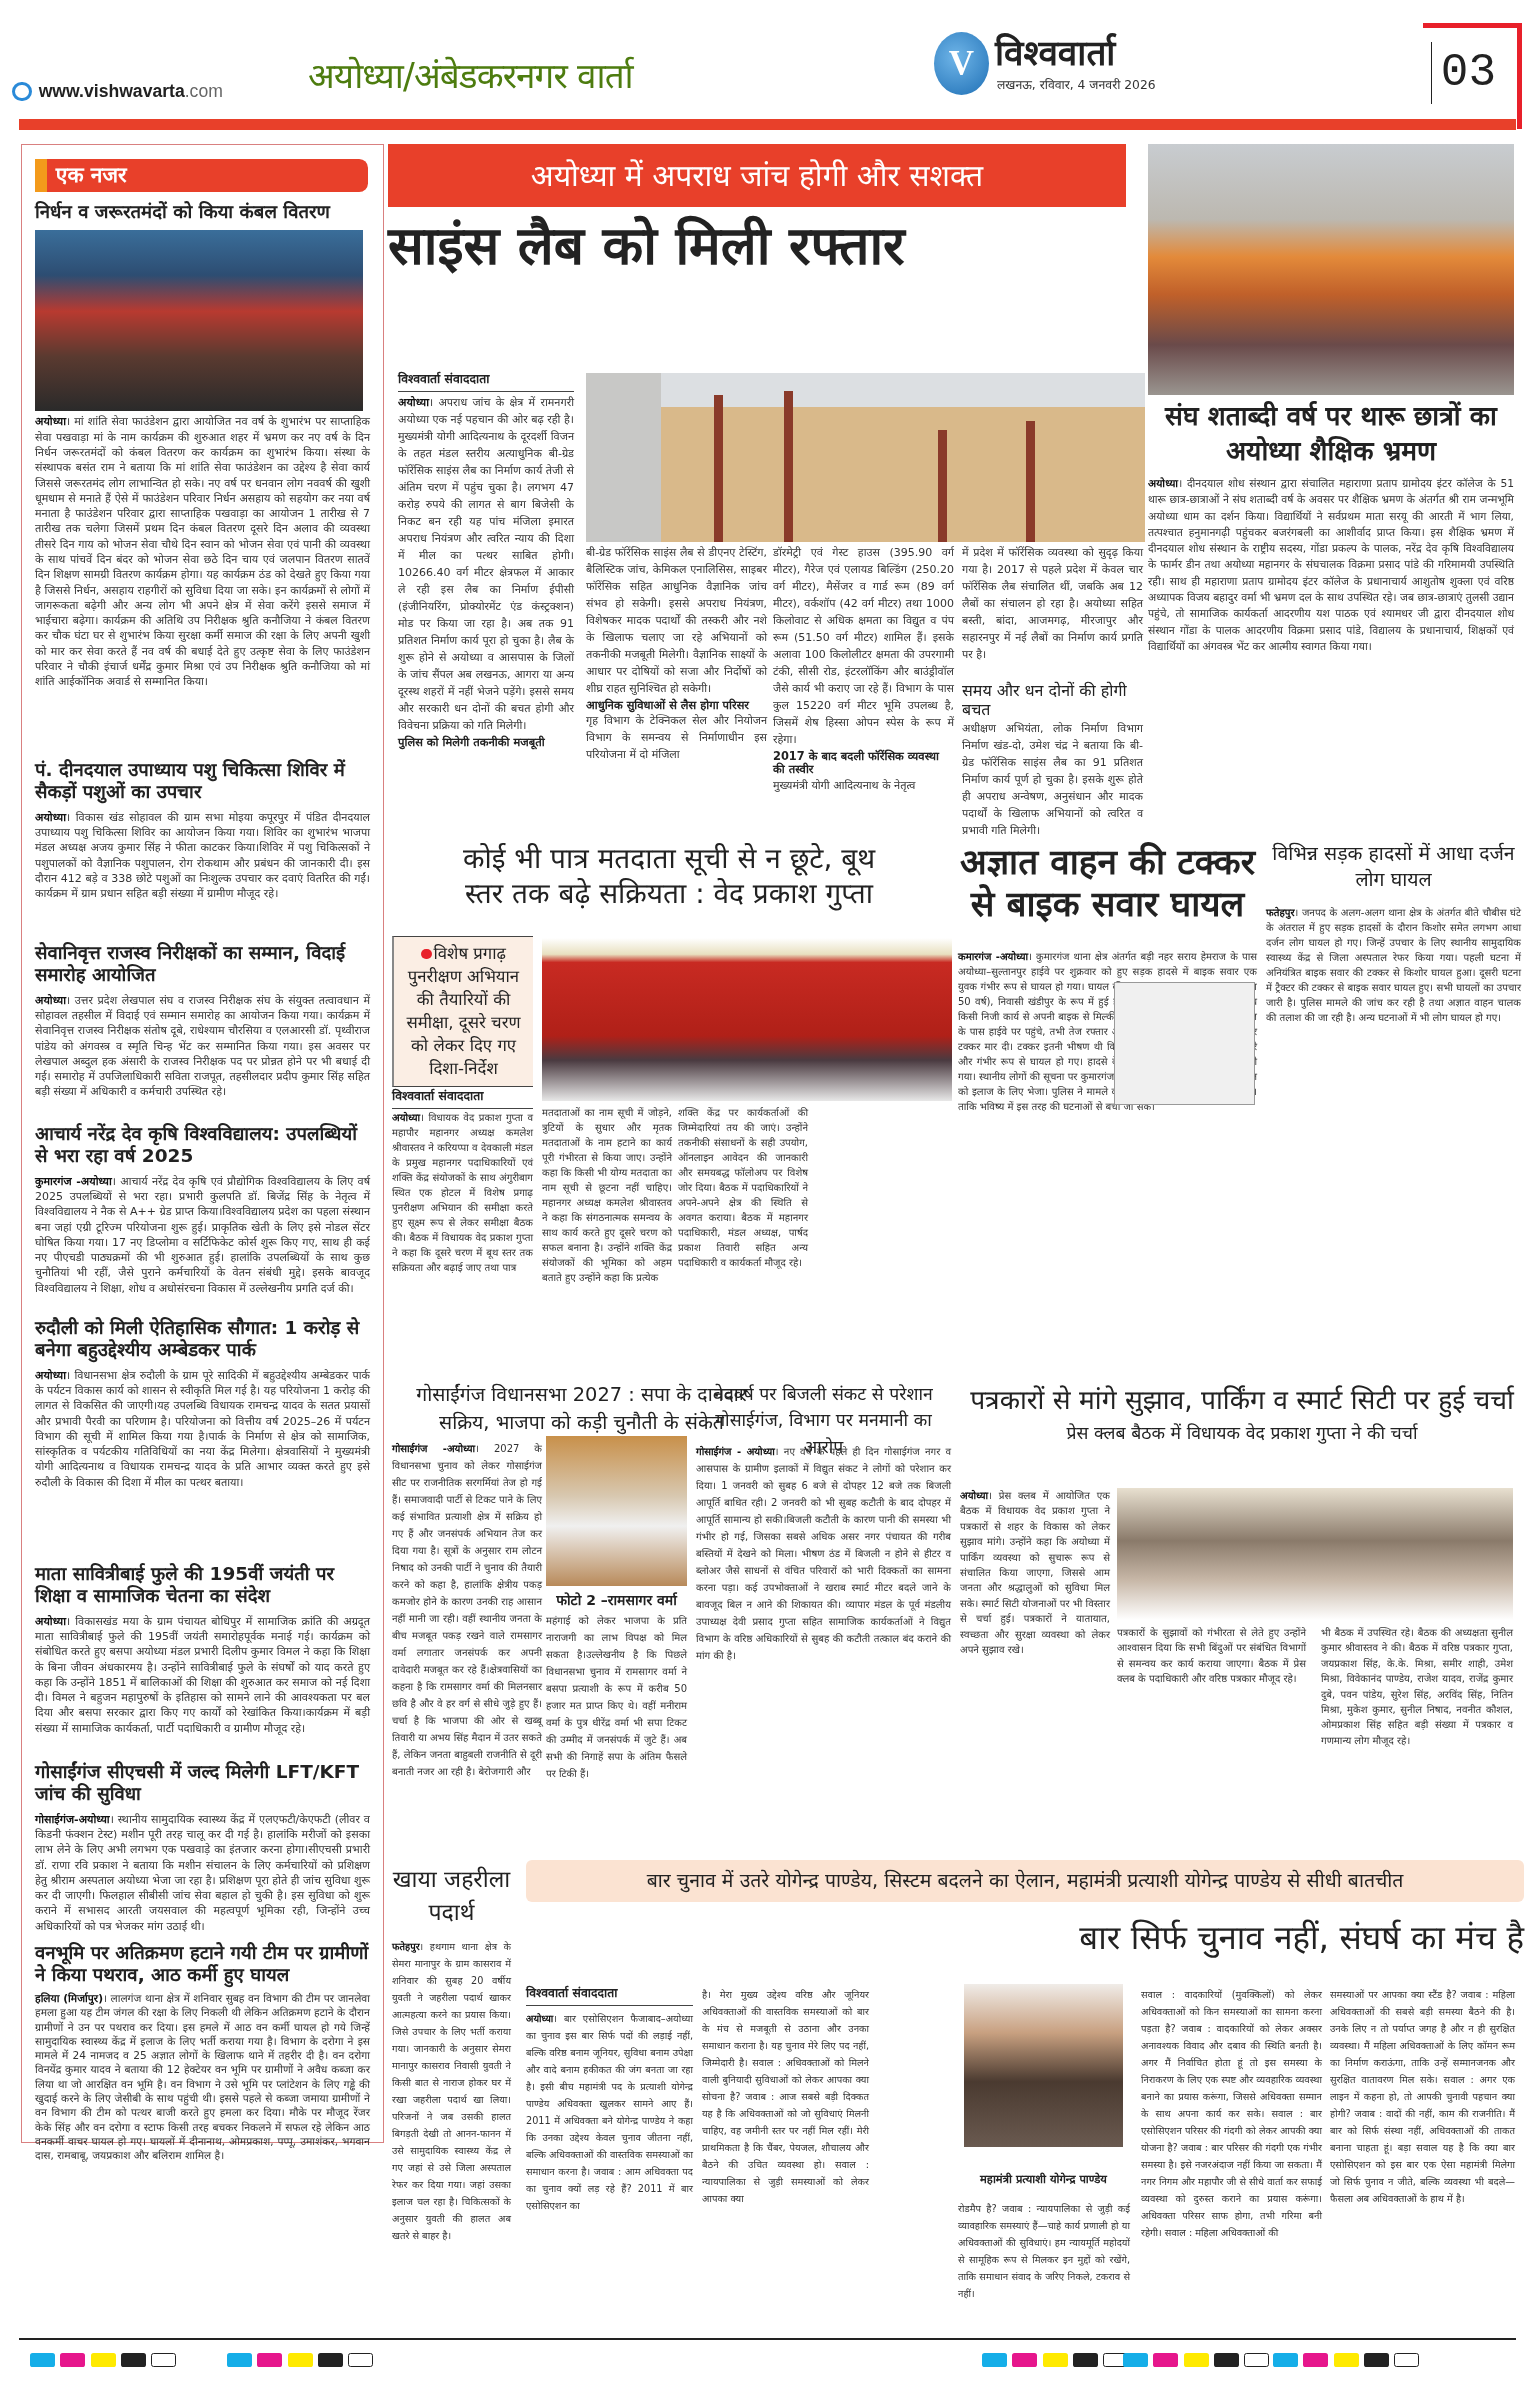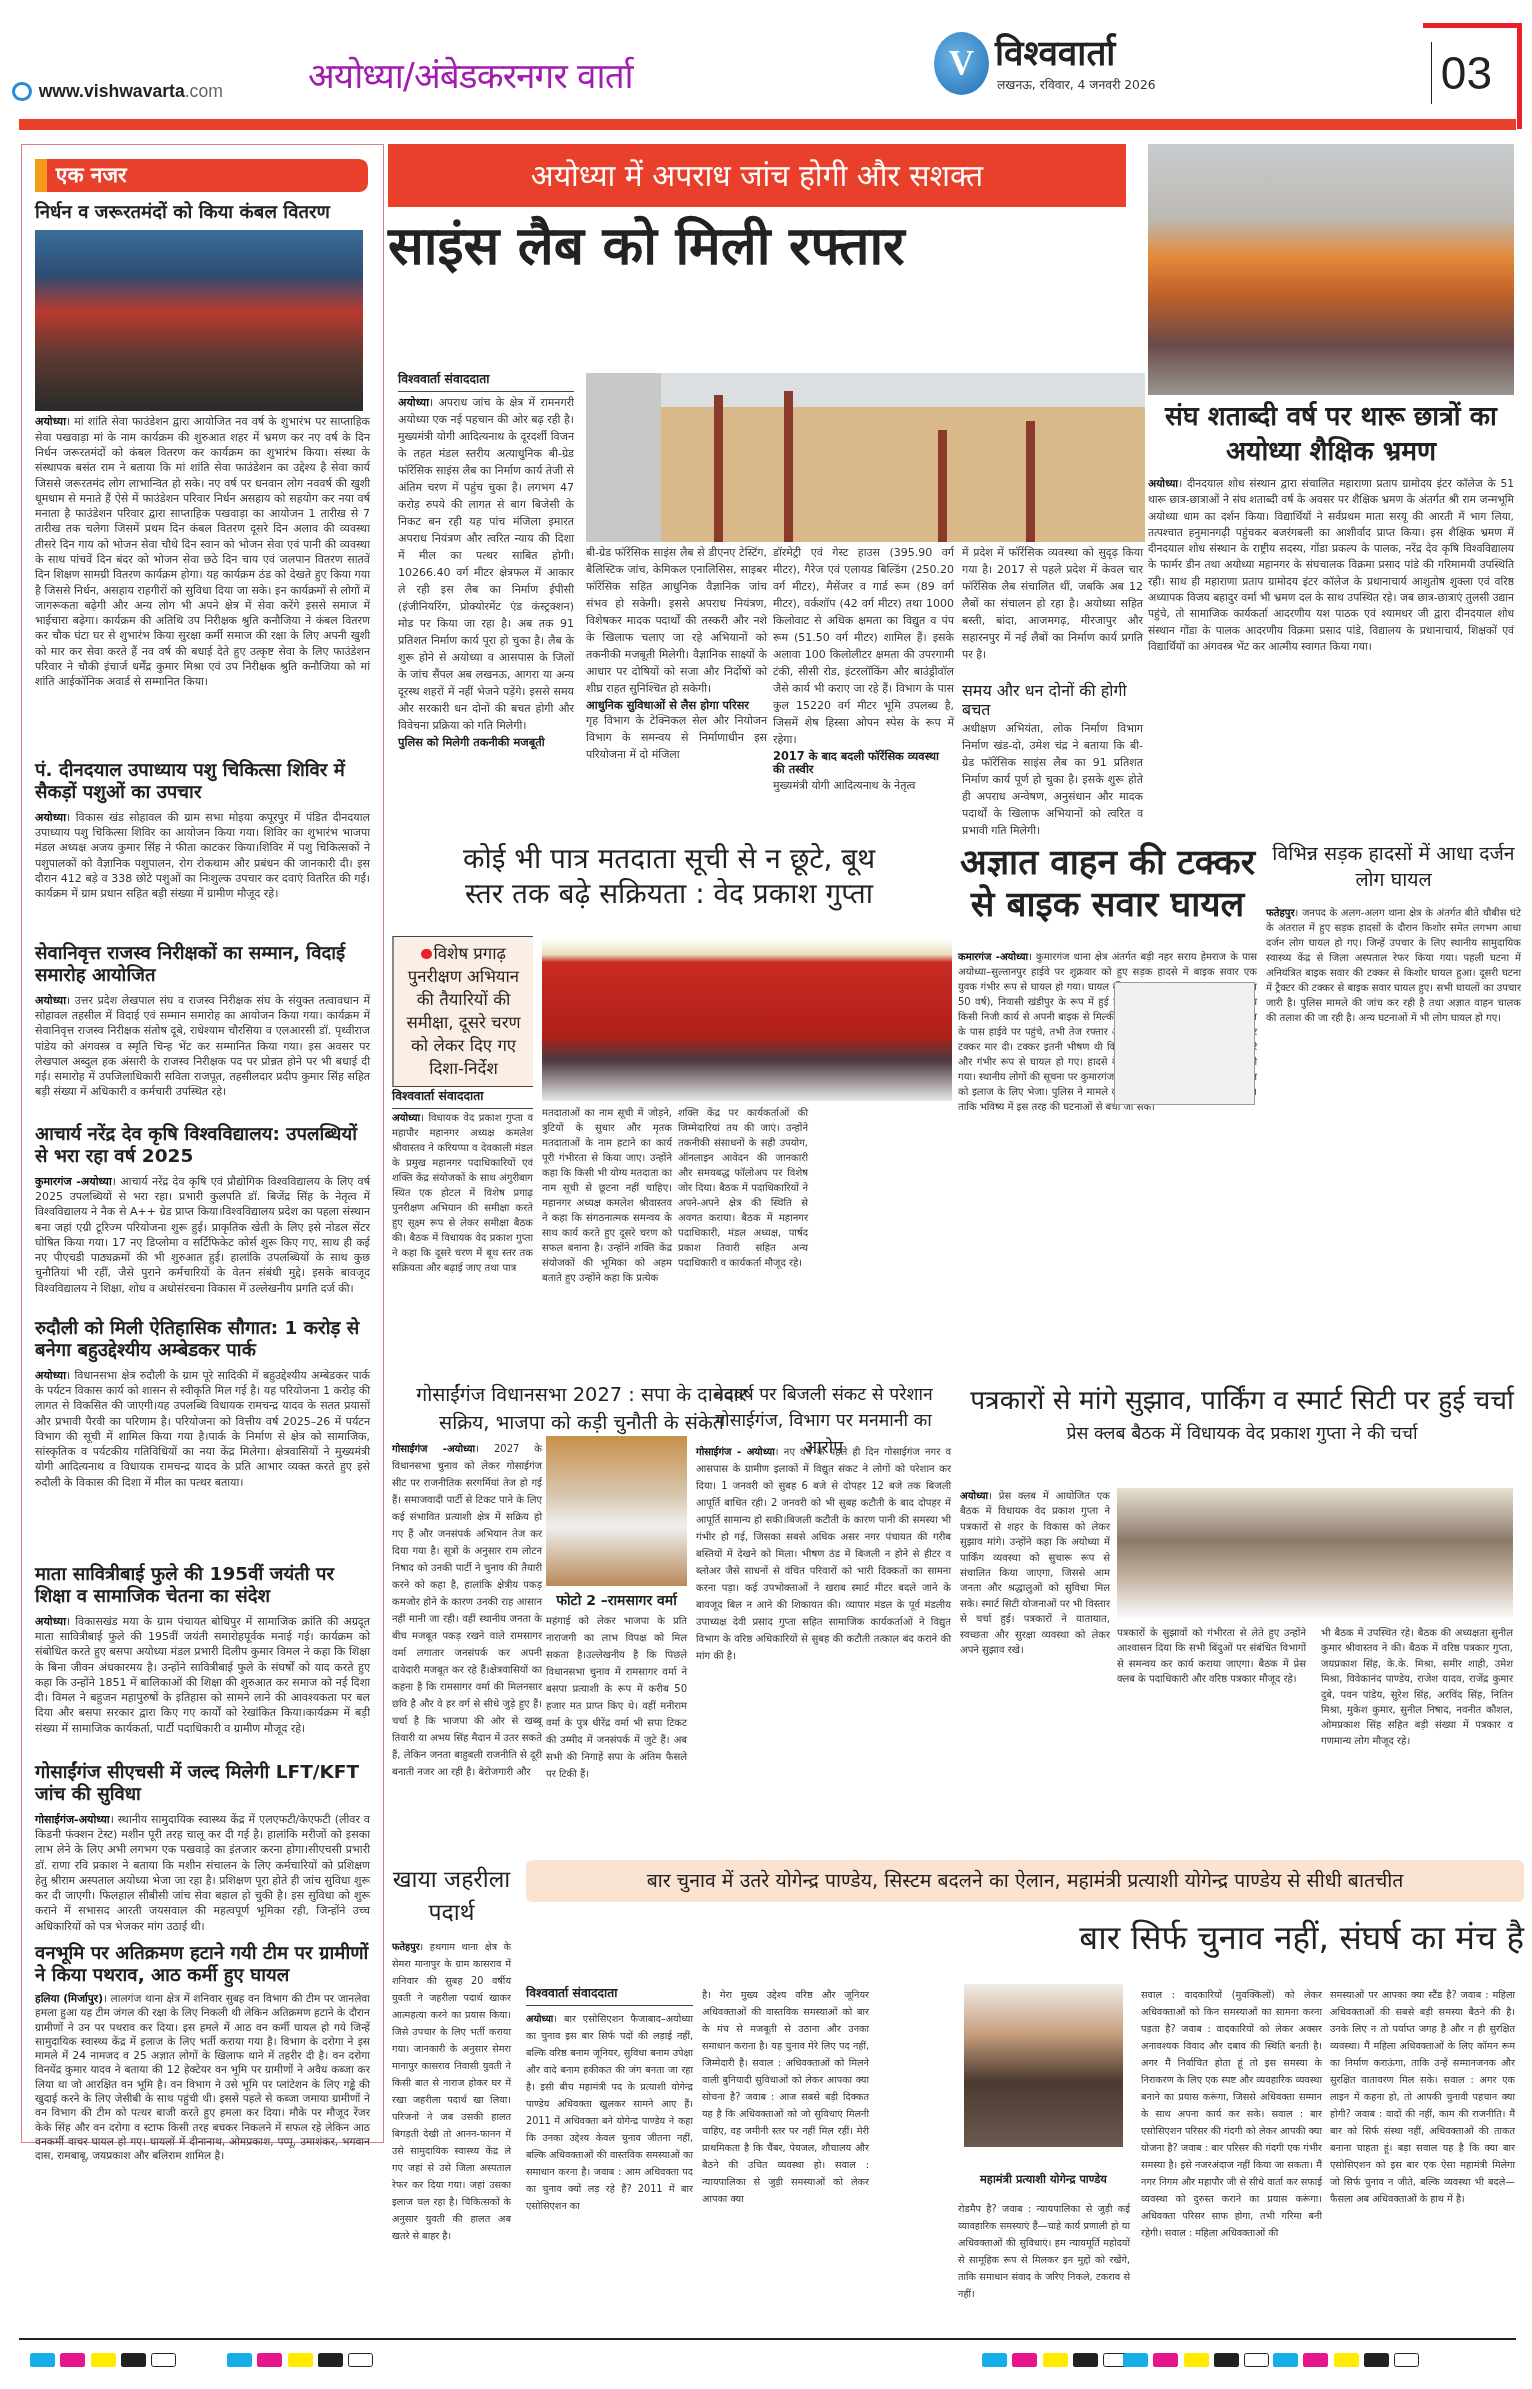--- a/index.html
+++ b/index.html
@@ -4,26 +4,26 @@
 <style>
   *{box-sizing:border-box;margin:0;padding:0;}
   html,body{width:1532px;height:2389px;background:#fff;overflow:hidden;}
   body{font-family:"DejaVu Sans","Liberation Sans",sans-serif;color:#222;position:relative;}
   .abs{position:absolute;}
   .red{background:#e8402a;}
   
   .mast-url{left:12.3px;top:81px;font-family:"Liberation Sans",sans-serif;font-size:17.6px;font-weight:bold;color:#222;display:flex;align-items:center;gap:7px;}
   .mast-url .ie{width:19.4px;height:19.4px;border-radius:50%;border:3.5px solid #2a8ad8;position:relative;}
   .mast-url .com{color:#666;font-weight:normal;}
-  .mast-sec{left:308px;top:51px;font-size:35px;color:#a21caf;font-family:"DejaVu Sans",sans-serif;letter-spacing:-0.9px;}
+  .mast-sec{left:308px;top:51px;font-size:35px;color:#4d7c0f;font-family:"DejaVu Sans",sans-serif;letter-spacing:-0.9px;}
   .logo{left:934px;top:32px;width:55px;height:63px;border-radius:50%;background:radial-gradient(circle at 40% 40%,#6fb5e8,#1e6fb5);display:flex;align-items:center;justify-content:center;color:#fff;font-weight:bold;font-size:35px;font-family:"Liberation Serif",serif;}
   .brand{left:995px;top:28px;font-size:35px;font-weight:bold;color:#222;}
   .dateline{left:997px;top:76px;font-size:12.3px;color:#333;}
   .pageno-box{left:1423px;top:23px;width:99px;height:106px;border-top:5.3px solid #e8202a;border-right:5.3px solid #e8202a;}
-  .pageno{left:1431px;top:42px;font-size:46px;font-family:Liberation Sans, sans-serif;color:#222;border-left:1.8px solid #222;padding-left:8.8px;line-height:62px;}
+  .pageno{left:1431px;top:42px;font-size:46px;font-family:Liberation Mono, monospace;color:#222;border-left:1.8px solid #222;padding-left:8.8px;line-height:62px;}
   .topbar{left:19.4px;top:119px;width:1497px;height:10.6px;}
   
   .head{font-weight:bold;color:#222;line-height:1.18;}
   .body{font-size:11.4px;line-height:16px;color:#333;text-align:justify;}
   .body b{color:#111;}
   .photo{background:#999;overflow:hidden;}
   .box-left{left:21px;top:144px;width:363px;height:1999px;border:1.8px solid #d98080;}
   .eknazar{left:35px;top:159px;width:333px;height:33px;border-radius:0 8.8px 8.8px 0;background:#e8402a;border-left:12.3px solid #f39a1b;color:#fff;font-size:21px;font-weight:bold;padding-left:8.8px;line-height:33px;}
   .kicker{left:388px;top:144px;width:738px;height:63px;background:#e8402a;color:#fff;font-size:30px;text-align:center;line-height:63px;}
   .byline{font-size:12.3px;font-weight:bold;color:#222;border-bottom:0.9px solid #444;padding-bottom:4px;}

